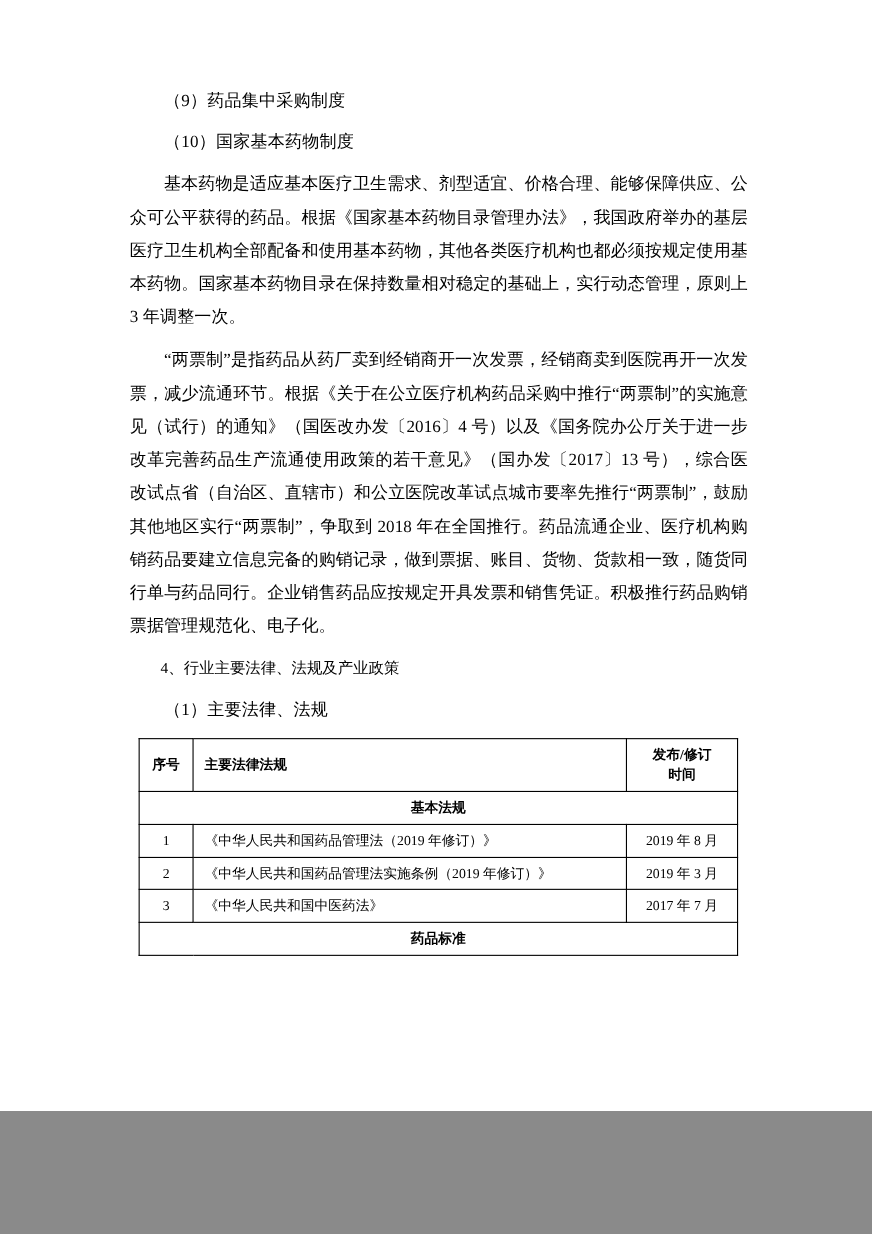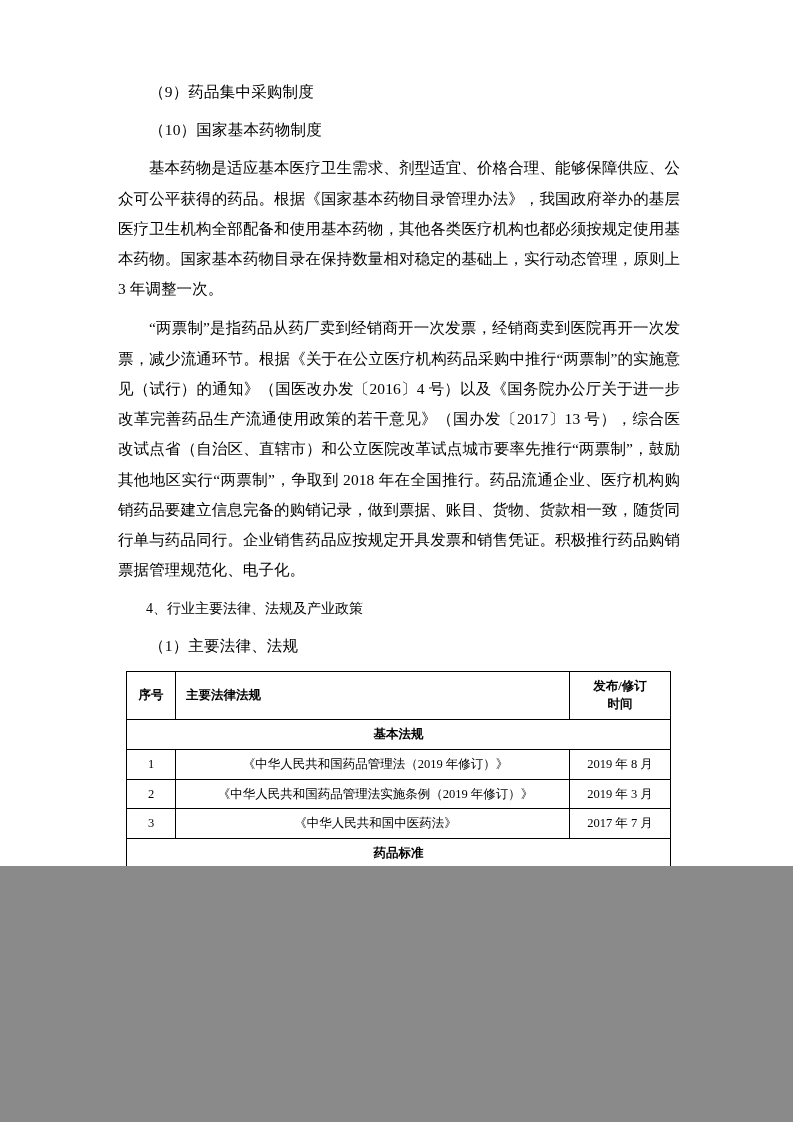--- a/index.html
+++ b/index.html
@@ -2,21 +2,21 @@
 <html><head>
 <meta charset="utf-8">
 <style>
   html, body {
     margin: 0;
     padding: 0;
     background: #8a8a8a;
   }
   .page {
     width: 793px;
-    height: 866px;
+    height: 1010px;
     background: #ffffff;
     margin: 0 auto;
     position: relative;
     box-sizing: border-box;
     font-family: "Liberation Serif", "DejaVu Serif", serif;
     color: #000;
   }
   .content {
     position: absolute;
     left: 118px;
@@ -60,21 +60,21 @@
     border: 1px solid #000;
     padding: 5px 4px;
     line-height: 1.5;
     vertical-align: middle;
   }
   table.law-table th {
     font-weight: bold;
     text-align: center;
   }
   .col-no { width: 40px; text-align: center; }
-  .col-name { text-align: center; padding-left: 10px !important; }
+  .col-name { text-align: left; padding-left: 10px !important; }
   .col-date { width: 92px; text-align: center; }
   .section-row td {
     text-align: center;
     font-weight: bold;
   }
   .header-cell-2line { line-height: 1.35; }
   .page-number {
     position: absolute;
     left: 0;
     right: 0;

